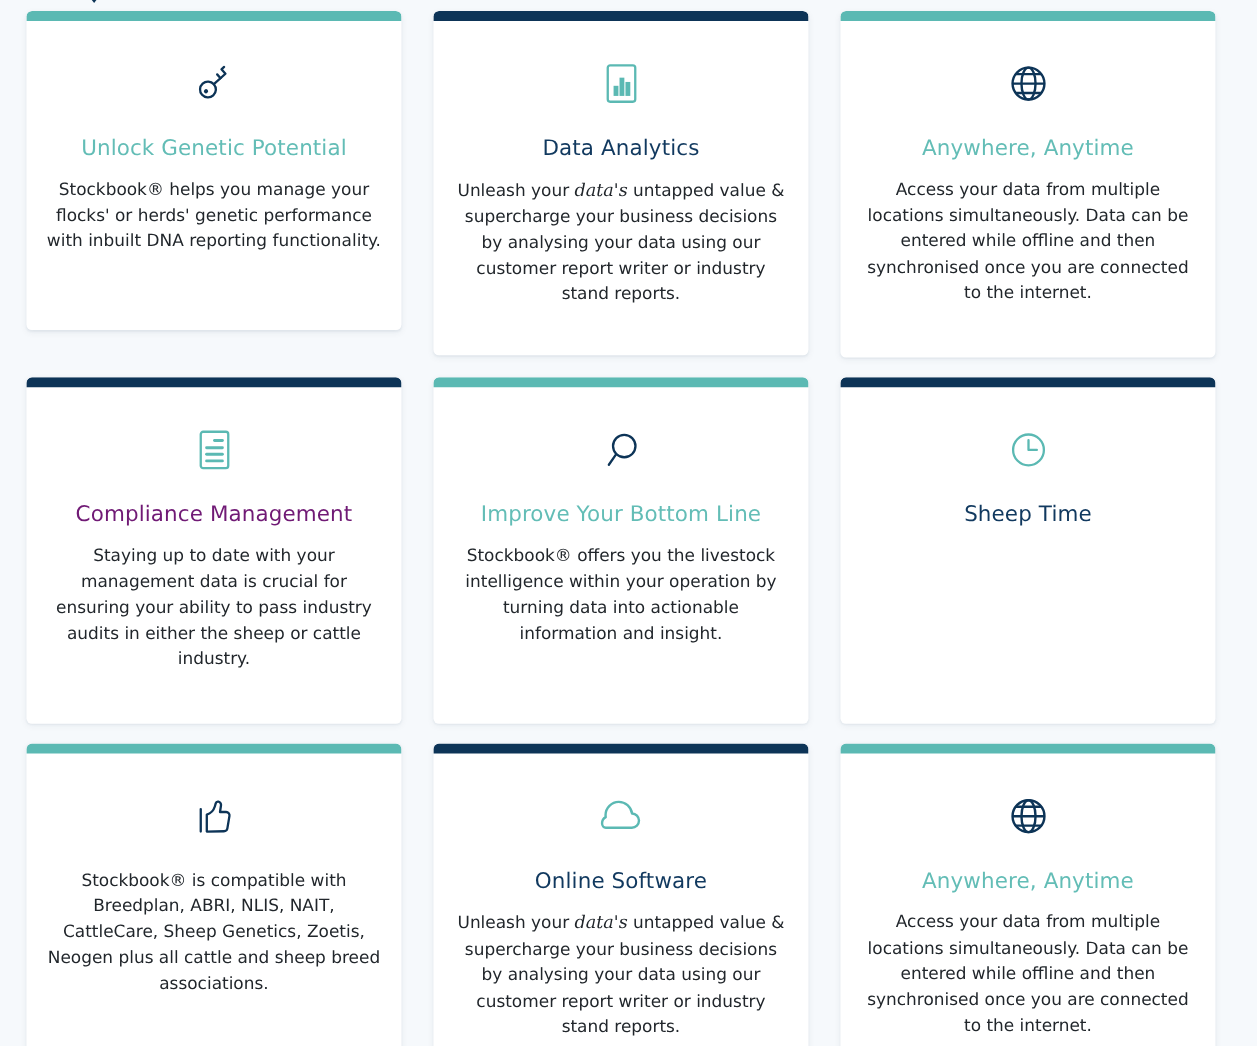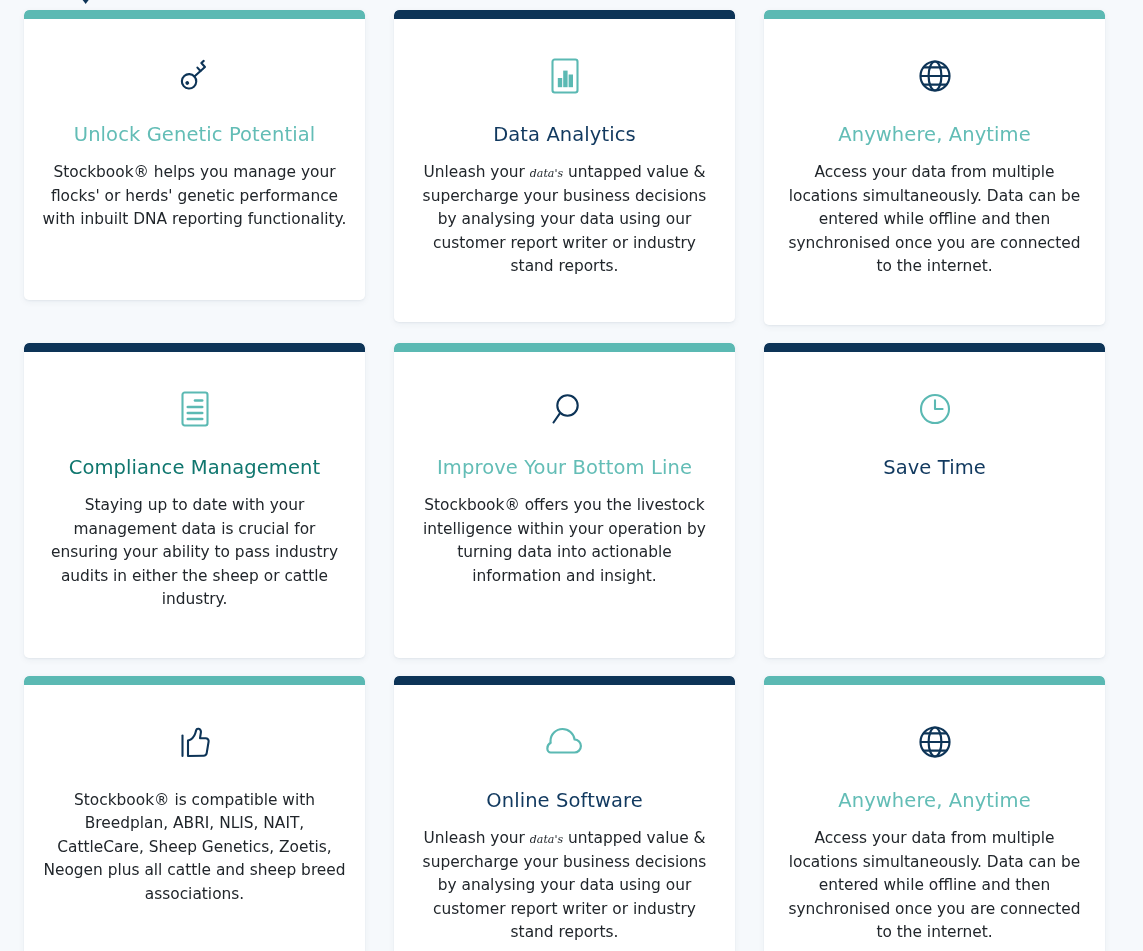--- a/index.html
+++ b/index.html
@@ -87,21 +87,21 @@
 
   .card-body {
     font-size: 15.4px;
     line-height: 1.52;
     color: #21262b;
   }
 
   .card-body em {
     font-style: italic;
     font-family: "DejaVu Serif", "Liberation Serif", serif;
-    font-size: 11px;
+    font-size: 16px;
   }
 
   
   .h-a { min-height: 290px; }
   .h-b { min-height: 312px; }
   .h-c { min-height: 315px; }
 </style>
 </head>
 <body>
 
@@ -154,21 +154,21 @@
           <svg width="34" height="38" viewBox="0 0 34 38">
             <rect x="4.5" y="2.5" width="25" height="33" rx="2.2" fill="none" stroke="#5bb9b3" stroke-width="2.1"></rect>
             <g stroke="#5bb9b3" stroke-width="2.6" stroke-linecap="round">
               <path d="M17 10.5h7.2"></path>
               <path d="M9.8 17h14.4"></path>
               <path d="M9.8 23h14.4"></path>
               <path d="M9.8 29h14.4"></path>
             </g>
           </svg>
         </span>
-        <h3 class="card-title" style="color: #0f766e;">Compliance Management</h3>
+        <h3 class="card-title" style="color: #701a75;">Compliance Management</h3>
         <p class="card-body"><span>Staying up to date with your management data is crucial for ensuring your ability to pass industry audits in either the sheep or cattle industry.</span></p>
       </div>
       <div class="card h-c" style="--bar: #5bb9b3;">
         <span class="card-icon">
           <svg width="38" height="38" viewBox="0 0 38 38">
             <g fill="none" stroke="#0d3457" stroke-width="2.1" stroke-linecap="round" stroke-linejoin="round">
               <circle cx="21.5" cy="15.5" r="10.2"></circle>
               <path d="M14.2 22.8 L7.5 32.5"></path>
             </g>
           </svg>
@@ -178,21 +178,21 @@
       </div>
       <div class="card h-c" style="--bar: #0d3457;">
         <span class="card-icon">
           <svg width="38" height="38" viewBox="0 0 38 38">
             <g fill="none" stroke="#5bb9b3" stroke-width="2.1" stroke-linecap="round" stroke-linejoin="round">
               <circle cx="19" cy="19" r="14"></circle>
               <path d="M19 10.2 V19 h7.6"></path>
             </g>
           </svg>
         </span>
-        <h3 class="card-title" style="color: rgb(17, 57, 95);">Save Time</h3>
+        <h3 class="card-title" style="color: rgb(17, 57, 95);">Sheep Time</h3>
       </div>
       <div class="card h-c" style="--bar: #5bb9b3;">
         <span class="card-icon">
           <svg width="38" height="38" viewBox="0 0 38 38">
             <g fill="none" stroke="#0d3457" stroke-width="2.1" stroke-linecap="round" stroke-linejoin="round">
               <path d="M6.5 12.5 V33"></path>
               <path d="M12 33 V17.6 c3.6-1.1 6.2-3.8 7.3-7.4 l0.8-2.8 c0.3-1.1 1.4-1.8 2.5-1.6 1.6 0.3 2.6 1.9 2.3 3.5 L24 15.2 h5.6 c1.9 0 3.3 1.7 3 3.5 l-1.9 11.4 c-0.25 1.5-1.55 2.6-3.1 2.6 Z"></path>
             </g>
           </svg>
         </span>

